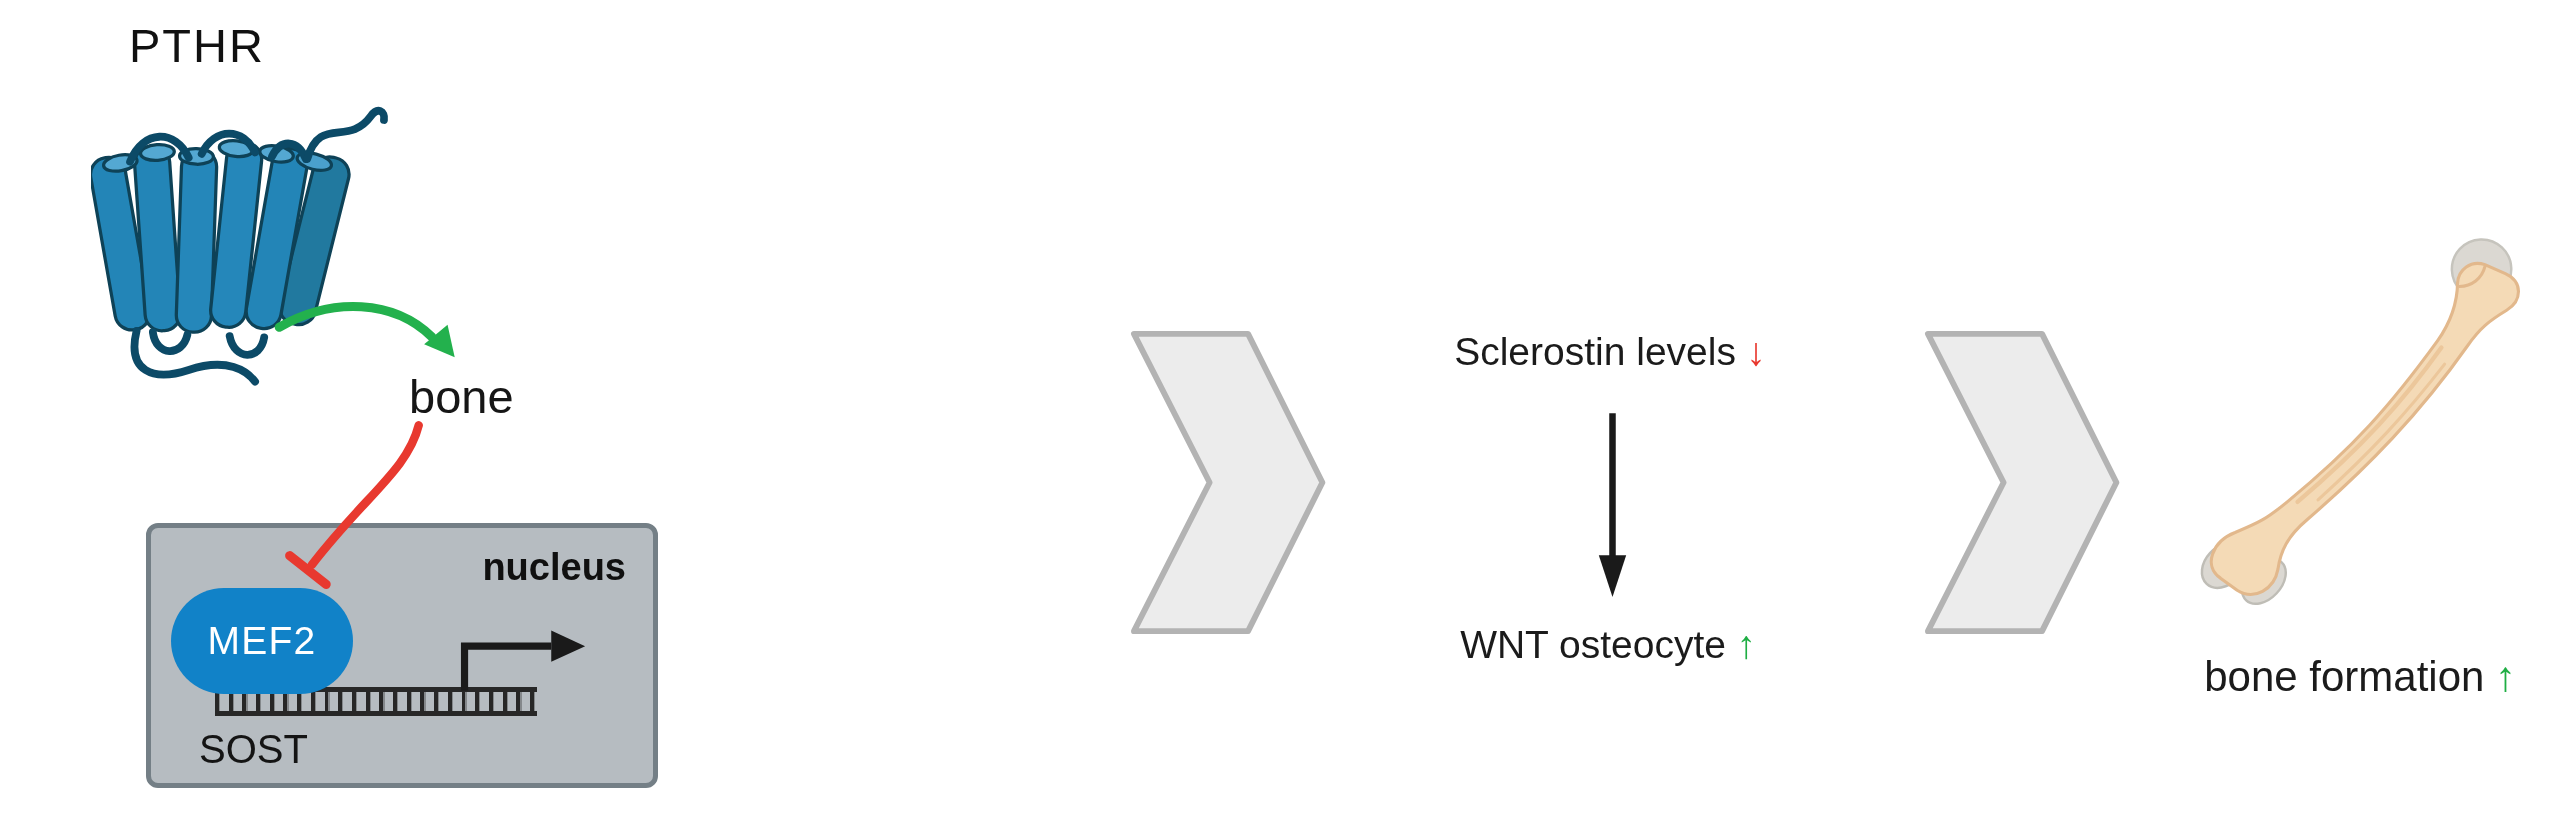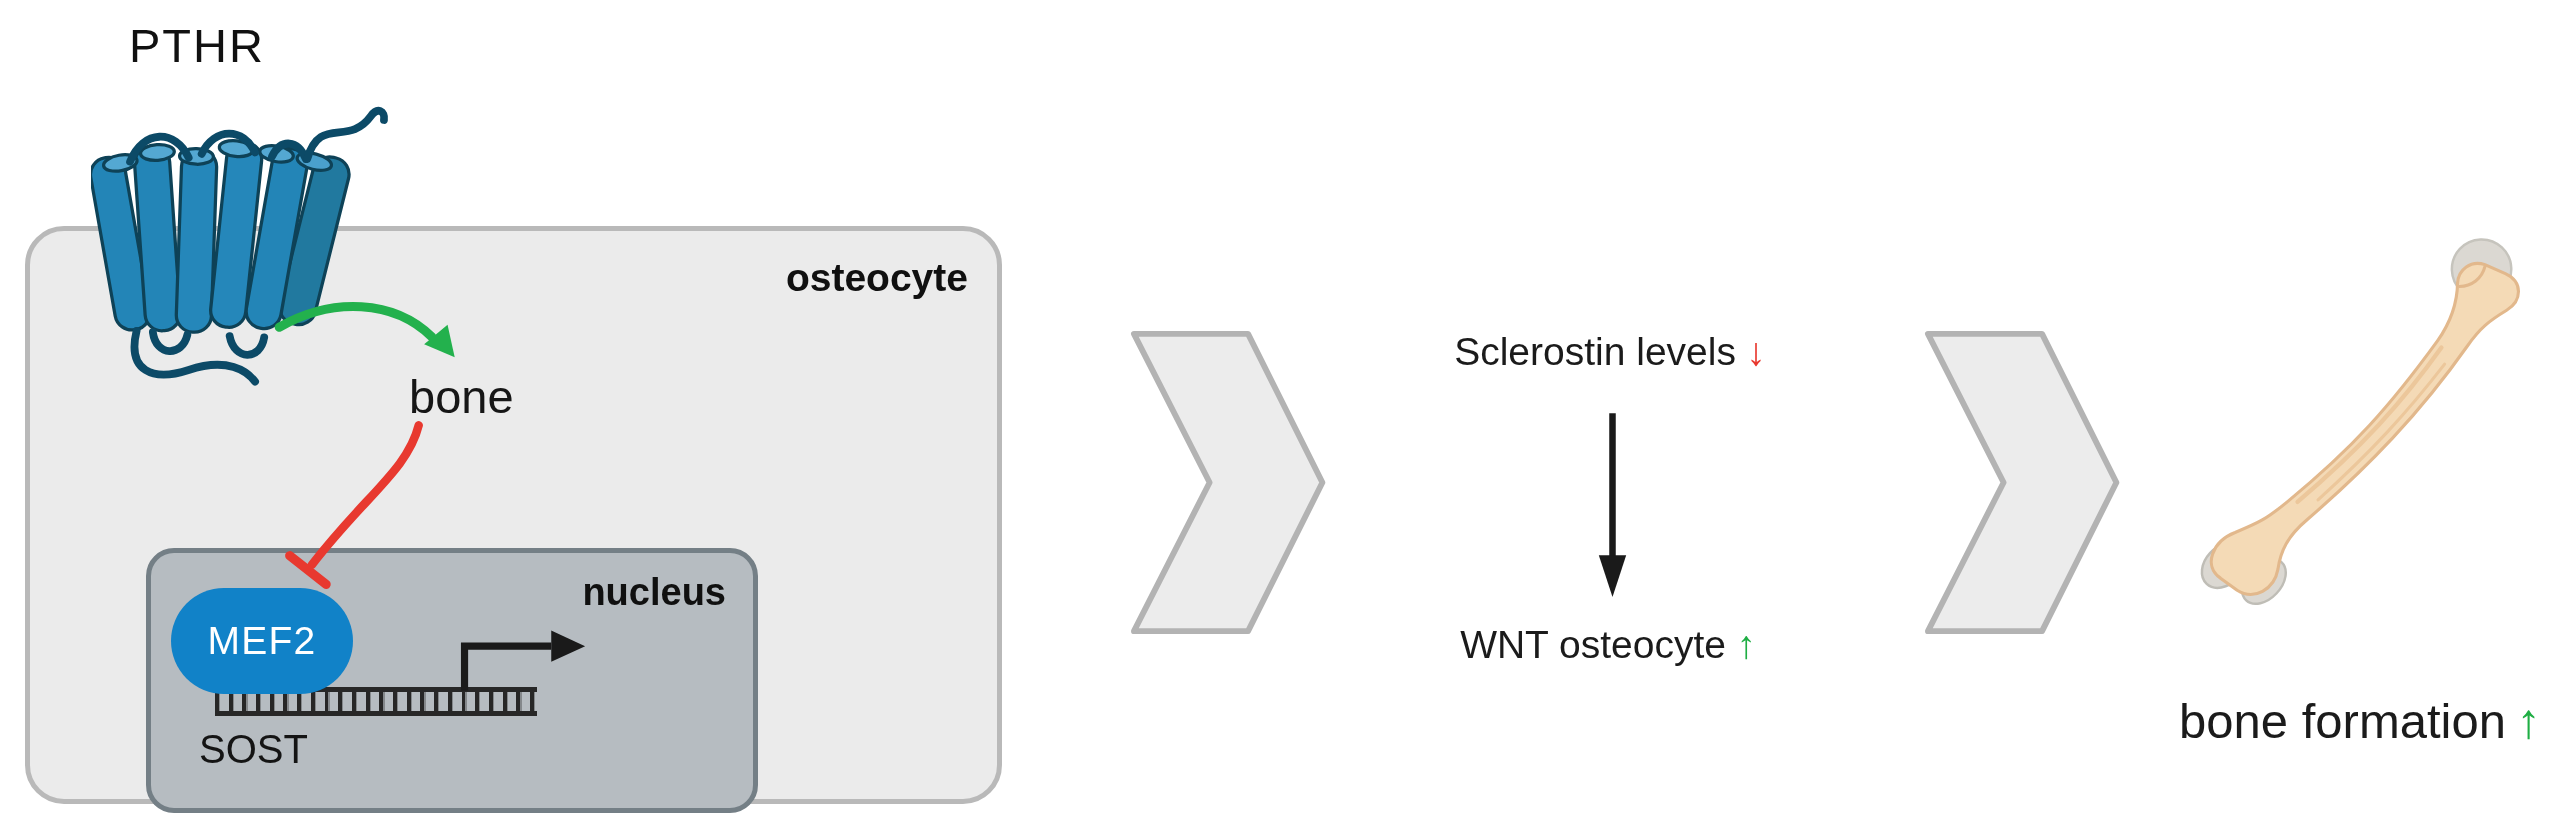--- a/index.html
+++ b/index.html
@@ -11,22 +11,22 @@
   .label{white-space:nowrap;}
 
   
   .pthr-label{left:129px;top:18px;font-size:47px;font-weight:500;letter-spacing:2px;color:#111;z-index:7;}
   .cell{
     left:25px;top:226px;width:977px;height:578px;box-sizing:border-box;
     background:#ebebeb;border:5.2px solid #b9b9b9;border-radius:39px;z-index:1;
   }
   .cell-label{position:absolute;right:29px;top:25px;font-size:39px;font-weight:700;color:#101010;}
   .nucleus{
-    left:146px;top:523px;width:612px;height:265px;box-sizing:border-box;
-    background:#b6bcc1;border:5.9px solid #747f86;border-radius:28px;z-index:2;margin-top:25px;
+    left:146px;top:523px;width:512px;height:265px;box-sizing:border-box;
+    background:#b6bcc1;border:5.9px solid #747f86;border-radius:12px;z-index:2;
   }
   .nucleus-label{position:absolute;right:27px;top:18px;font-size:38px;font-weight:700;color:#101010;}
   .camp-label{left:409px;top:369px;font-size:47px;color:#161616;z-index:7;}
   .mef2{
     left:171px;top:588px;width:182px;height:106px;border-radius:53px;background:#1182c8;
     display:flex;align-items:center;justify-content:center;z-index:4;
   }
   .mef2-label{color:#ffffff;font-size:39px;letter-spacing:1.3px;}
   .dna{
     left:215px;top:687px;width:322px;height:29px;box-sizing:border-box;
@@ -34,38 +34,35 @@
     background:repeating-linear-gradient(90deg,#272727 0 3.9px,rgba(39,39,39,0.35) 3.9px 5.2px,transparent 5.2px 13.7px);
     z-index:3;
   }
   .sost-label{left:199px;top:727px;font-size:40px;color:#141414;z-index:6;}
   .svg-layer{z-index:5;}
 
   
   .mid-line{transform:translateX(-50%);font-size:39px;color:#1b1b1b;z-index:6;white-space:nowrap;}
   .line1{left:1610px;top:330px;}
   .line2{left:1608px;top:623px;}
-  .result-line{left:2360px;top:653px;transform:translateX(-50%);font-size:49px;color:#1b1b1b;z-index:6;white-space:nowrap;margin-top:40px;}
+  .result-line{left:2360px;top:653px;transform:translateX(-50%);font-size:42px;color:#1b1b1b;z-index:6;white-space:nowrap;}
   .glyph-down{color:#e8392f;margin-left:10.4px;}
   .glyph-up{color:#1fae44;margin-left:10.4px;}
 
   
   .bone-wrap{left:2186px;top:246px;width:365px;height:365px;z-index:2;}
   .bone-wrap svg{position:absolute;left:-65px;top:114px;transform:rotate(-47deg) scale(0.95);transform-origin:50% 50%;}
 </style>
 </head>
 <body>
 
 <div class="stage">
 
   <div class="abs label pthr-label">PTHR</div>
 
-  <div class="abs cell">
-    <div class="cell-label">osteocyte</div>
-  </div>
 
   <svg class="abs svg-layer" style="left:91px;top:77px;" width="306" height="319" viewBox="0 0 470 490">
     <g stroke="#0e4257" stroke-width="5">
       <rect x="18" y="122" width="54" height="268" rx="26" fill="#2385b7" transform="rotate(-10 45 256)"></rect>
       <rect x="315" y="120" width="56" height="263" rx="26" fill="#21799f" transform="rotate(14 343 251)"></rect>
       <rect x="75" y="106" width="54" height="284" rx="26" fill="#2385b7" transform="rotate(-4 102 248)"></rect>
       <rect x="258" y="108" width="54" height="280" rx="26" fill="#2385b7" transform="rotate(10 285 248)"></rect>
       <rect x="135" y="112" width="54" height="280" rx="26" fill="#2587ba" transform="rotate(2 162 252)"></rect>
       <rect x="196" y="100" width="54" height="285" rx="26" fill="#2587ba" transform="rotate(6 223 242)"></rect>
       <ellipse cx="45" cy="132" rx="26" ry="12" fill="#54a8d2" transform="rotate(-10 45 132)"></ellipse>

